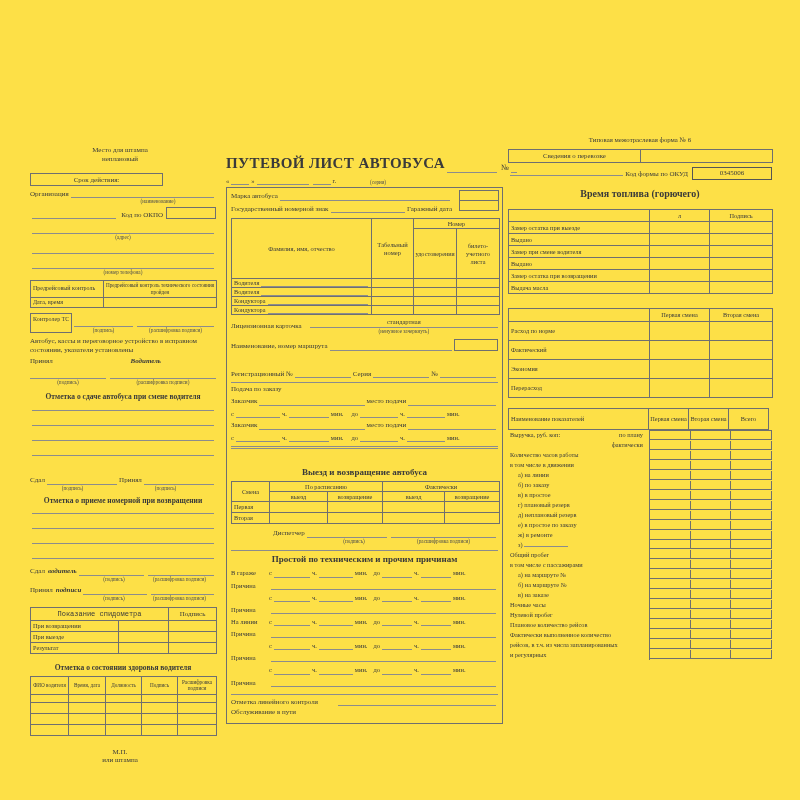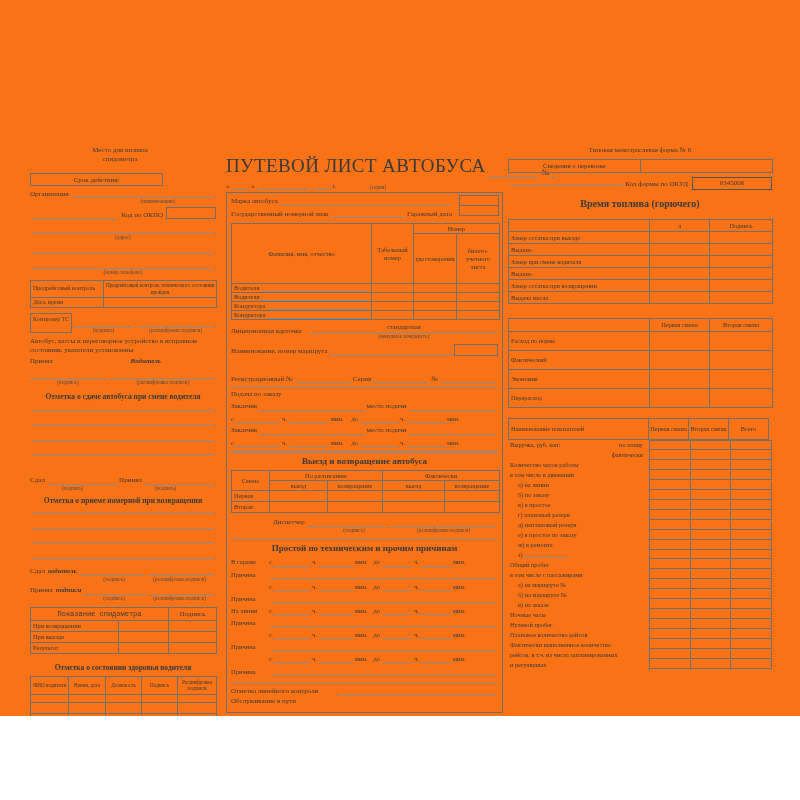--- a/index.html
+++ b/index.html
@@ -1,40 +1,40 @@
 <!DOCTYPE html>
 <html><head>
 <meta charset="utf-8">
 <style>
   :root{ --ink:#3a3a3a; --ln:#8c8c8c; --bd:#6f6f6f; }
   *{box-sizing:border-box; margin:0; padding:0;}
   html,body{width:800px;height:800px;}
   body{background:#ffffff; color:var(--ink); font-family:"Liberation Serif","DejaVu Serif",serif;}
-  .page{position:relative; width:800px; height:716px; overflow:hidden; background:#f97316;}
+  .page{position:relative; width:800px; height:800px; overflow:hidden; background:#fde047;}
   .col{position:absolute; font-size:7px; line-height:1.25;}
   .col-left{left:30px; top:146px; width:186px;}
   .col-mid{left:226px; top:154px; width:277px;}
-  .col-right{left:508px; top:146px; width:264px;}
+  .col-right{left:508px; top:136px; width:264px;}
   .c{text-align:center;}
   .b{font-weight:bold;}
   .bi{font-weight:bold; font-style:italic;text-align:center;}
   .h{font-size:5.2px; color:#4c4c4c; text-align:center; line-height:1.2;}
   .r{display:flex; align-items:flex-end;}
   .bl{border-bottom:1px solid var(--ln); flex:1 1 auto; height:7px; margin:0 2px; min-width:6px;}
   .hr{border-top:1px solid var(--ln); height:0; margin-top:4px;}
   .dhr{border-top:1px solid var(--ln); border-bottom:1px solid var(--ln); height:3px; margin-top:4px;}
   table.t{border-collapse:collapse; width:100%; table-layout:fixed;}
   table.t td{border:1px solid var(--bd); font-size:6.3px; text-align:center; vertical-align:middle; padding:0 1px; overflow:hidden;}
   table.t td.lab{text-align:left; padding-left:2px;}
   .box{border:1px solid var(--bd);}
   .sect{font-size:7.5px; font-weight:bold; text-align:center;}
   .big-sect{font-size:9px; font-weight:bold; text-align:center;}
   
   .titlerow{display:flex; align-items:flex-end;}
-  .title{font-size:19px; font-weight:normal; letter-spacing:.4px; white-space:nowrap;}
+  .title{font-size:15px; font-weight:bold; letter-spacing:.4px; white-space:nowrap;}
   .mbox{border:1px solid var(--bd); margin-top:2px; padding:4px 4px 6px 4px; position:relative;}
   .codebox{position:absolute; right:3px; top:2px; width:40px;}
   .codebox div{height:11px; border:1px solid var(--bd);}
   .codebox div + div{margin-top:-1px;}
   .trr{display:flex; align-items:flex-end; font-size:6.5px; margin-top:4px;}
   .trr .w{white-space:nowrap;}
   .pfx{width:38px; flex:0 0 38px; white-space:nowrap;}
   
   .ihead{display:flex; margin-top:10px;}
   .ihead > div{border:1px solid var(--bd); height:22px; font-size:6.3px;}
@@ -52,21 +52,21 @@
   .okudbox{border:1.5px solid #555; width:80px; height:13px; line-height:11px; text-align:center; font-size:7px; margin-left:4px;}
 </style>
 </head>
 <body>
 
 <div class="page">
 
   <div class="col col-left">
     <div class="c" style="margin-left:30px;width:120px;">
       <div>Место для штампа</div>
-      <div>спидометра</div>
+      <div>неплановый</div>
     </div>
     <div class="box c" style="margin-top:9px;width:133px;height:13px;line-height:12px;">Срок действия:</div>
     <div class="r" style="margin-top:4px;">
       <span>Организация</span>
       <span class="bl"></span>
     </div>
     <div class="h" style="margin-left:70px;">(наименование)</div>
     <div class="r" style="margin-top:3px;">
       <span class="bl"></span>
       <span style="margin:0 3px;">Код по ОКПО</span>
@@ -407,21 +407,21 @@
           <span class="bl" style="flex:0 0 40px;"></span>
         <span class="w">мин.</span>
         <span class="w" style="margin-left:8px;">до</span>
           <span class="bl" style="flex:0 0 38px;"></span>
         <span class="w">ч.</span>
           <span class="bl" style="flex:0 0 38px;"></span>
         <span class="w">мин.</span>
       </div>
 
       <div class="dhr"></div>
-      <div class="big-sect" style="margin-top:2px;">Выезд и возвращение автобуса</div>
+      <div class="big-sect" style="margin-top:18px;">Выезд и возвращение автобуса</div>
 
       <table class="t" style="margin-top:3px;">
         <colgroup>
             <col style="width:38px">
             <col style="width:58px">
             <col style="width:55px">
             <col style="width:62px">
             <col style="width:55px">
           </colgroup>
         <tbody>

